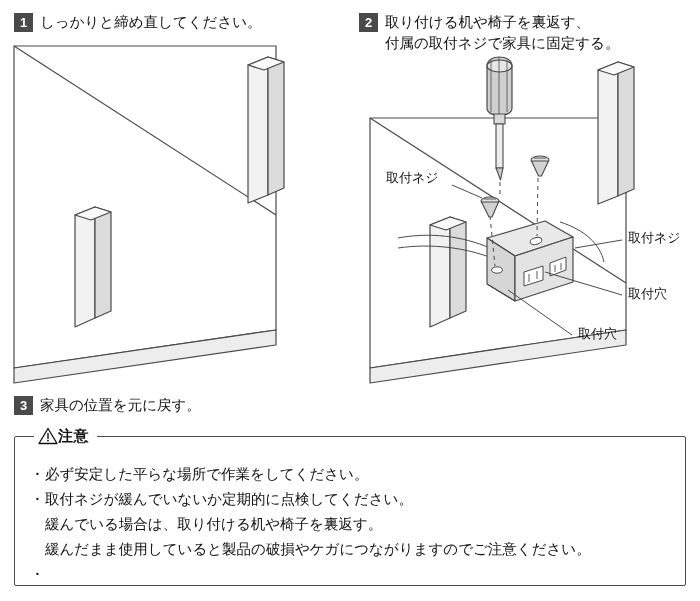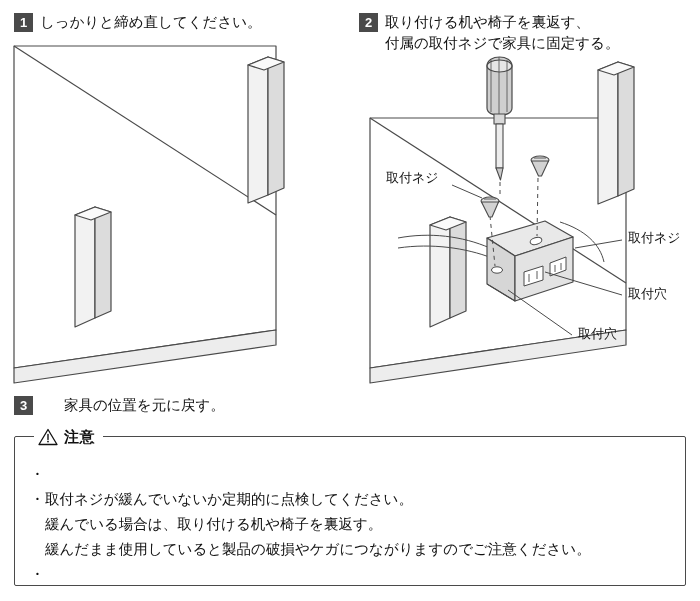--- a/index.html
+++ b/index.html
@@ -36,41 +36,39 @@
     white-space: pre-line;
   }
 
   #step1-badge { left: 14px; top: 13px; }
   #step1-title { left: 40px; top: 12px; }
 
   #step2-badge { left: 359px; top: 13px; }
   #step2-title { left: 385px; top: 12px; }
 
   #step3-badge { left: 14px; top: 396px; }
-  #step3-title { left: 40px; top: 395px; margin-left: 24px; }
+  #step3-title { left: 40px; top: 395px; }
 
   
   .svg-layer { position: absolute; left: 0; top: 0; }
 
   
   .caution-box {
     position: absolute;
     left: 14px; top: 436px;
     width: 672px; height: 150px;
     border: 1px solid #4a4a4a;
     border-radius: 2px;
   }
   .caution-legend {
     position: absolute;
     left: 34px; top: 427px;
     background: #ffffff;
     padding: 0 8px 0 4px;
     display: flex;
-    align-items: center;
-    gap: 6px;
     height: 20px;
   }
   .caution-legend .warn-tri { display: block; }
   .caution-legend .caution-word {
     font-size: 15px;
     font-weight: bold;
     color: #111;
     letter-spacing: 0.5px;
   }
   .caution-list {
@@ -245,20 +243,21 @@
       <path d="M10 1.5 L19 16.5 L1 16.5 Z" fill="none" stroke="#111" stroke-width="1.3" stroke-linejoin="round"></path>
       <path d="M10 6.5 L10 11.5" stroke="#111" stroke-width="1.4" stroke-linecap="round"></path>
       <circle cx="10" cy="13.6" r="0.9" fill="#111"></circle>
     </svg>
     <span class="caution-word">注意</span>
   </div>
 
   <div class="caution-list">
     <div class="caution-item">
       <span class="caution-bullet">・</span>
+      <span class="caution-text">必ず安定した平らな場所で作業をしてください。</span>
     </div>
     <div class="caution-item">
       <span class="caution-bullet">・</span>
       <span class="caution-text">取付ネジが緩んでいないか定期的に点検してください。
 緩んでいる場合は、取り付ける机や椅子を裏返す。
 緩んだまま使用していると製品の破損やケガにつながりますのでご注意ください。</span>
     </div>
     <div class="caution-item">
       <span class="caution-bullet">・</span>
     </div>

